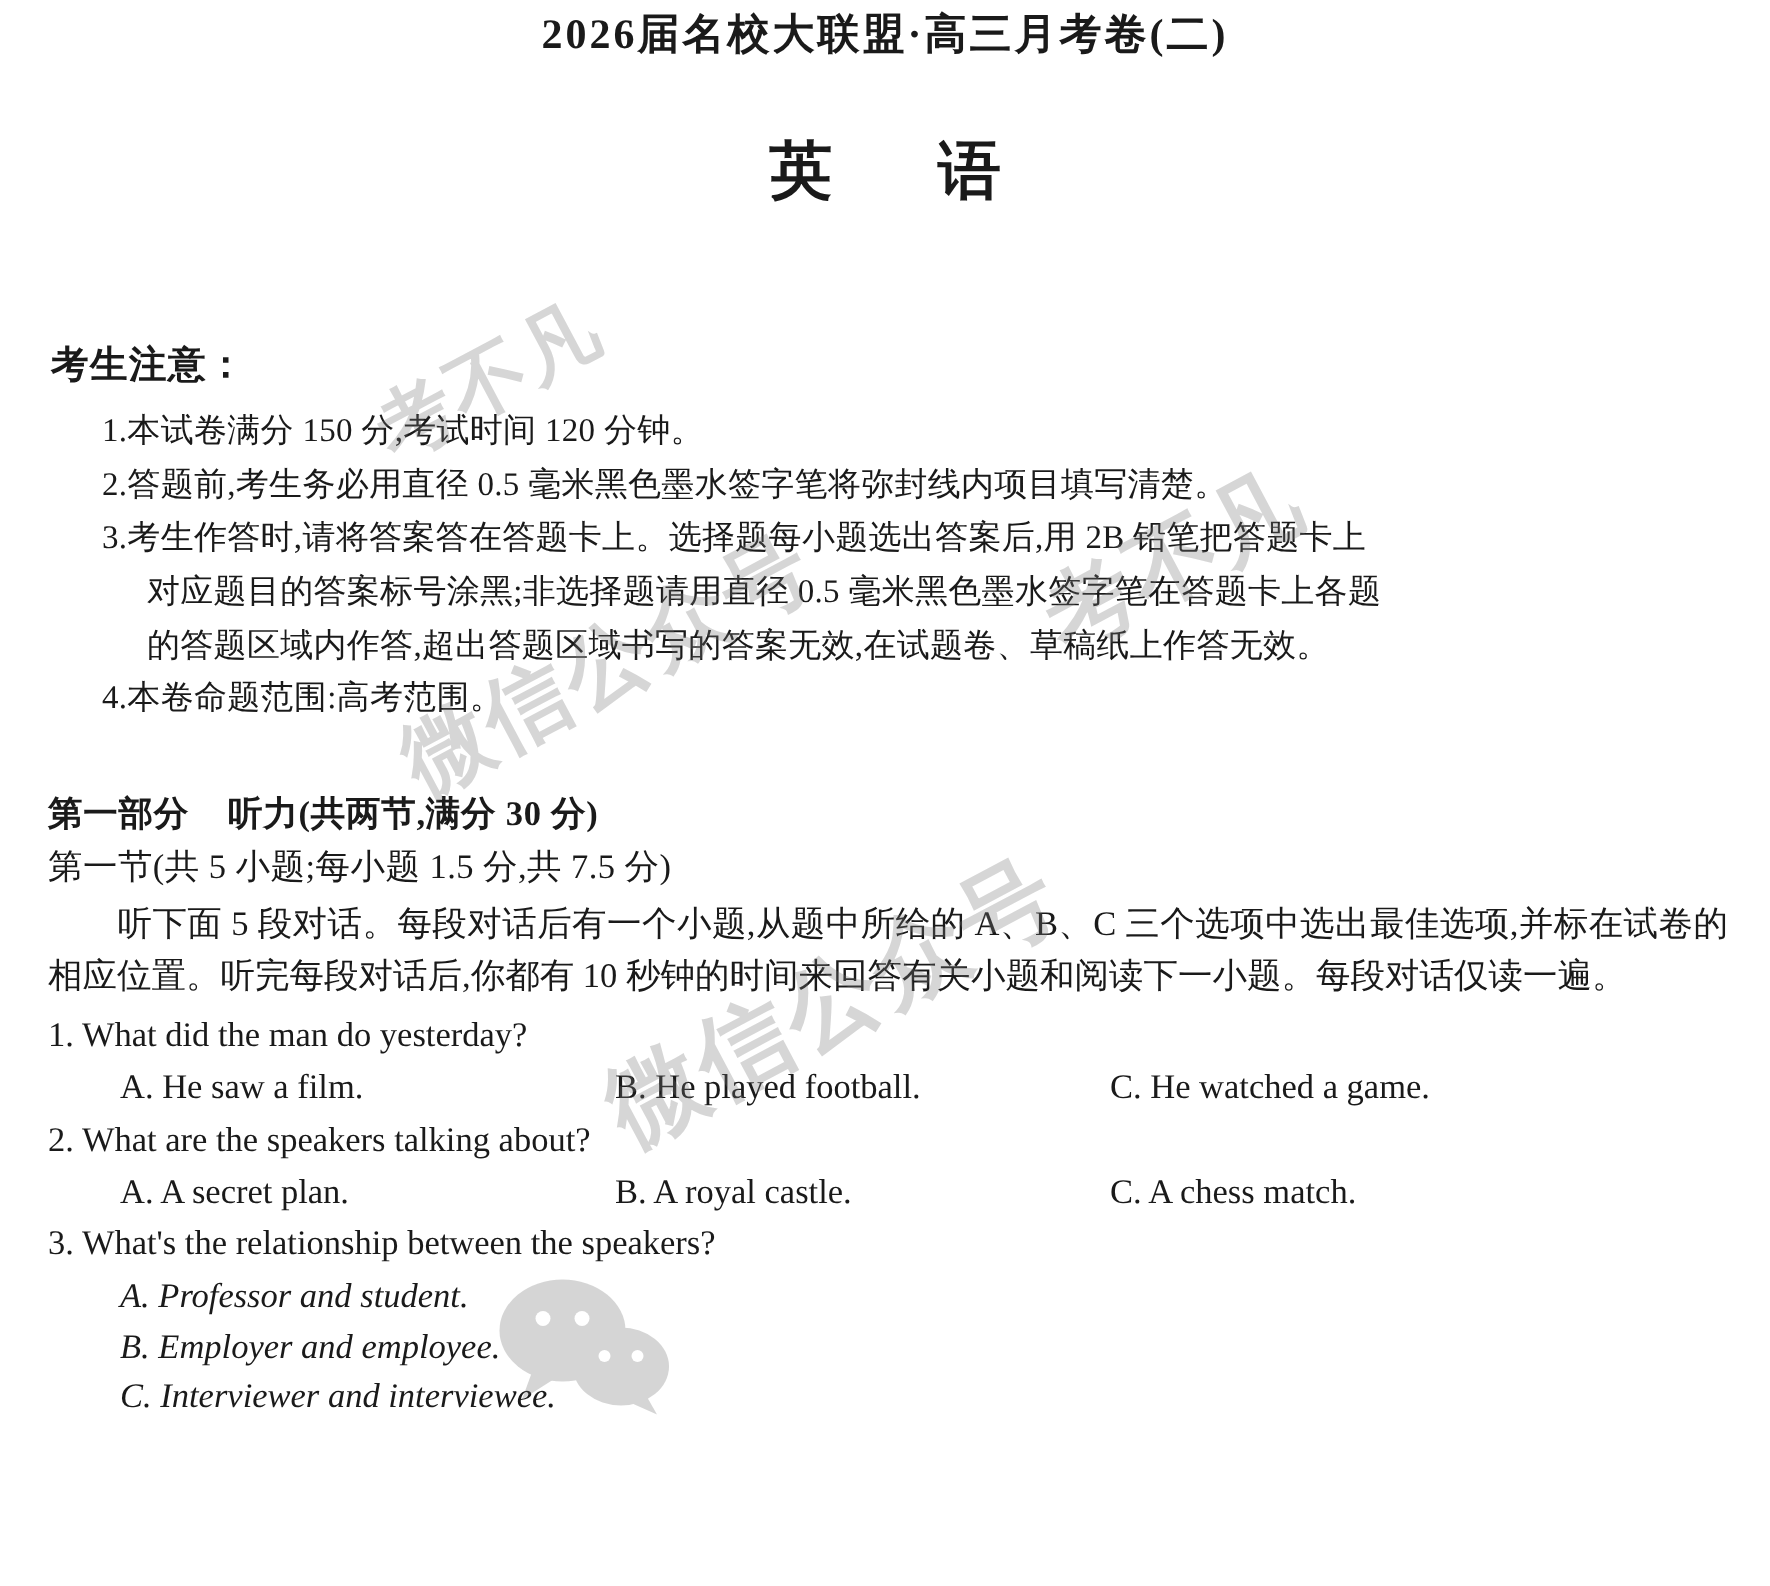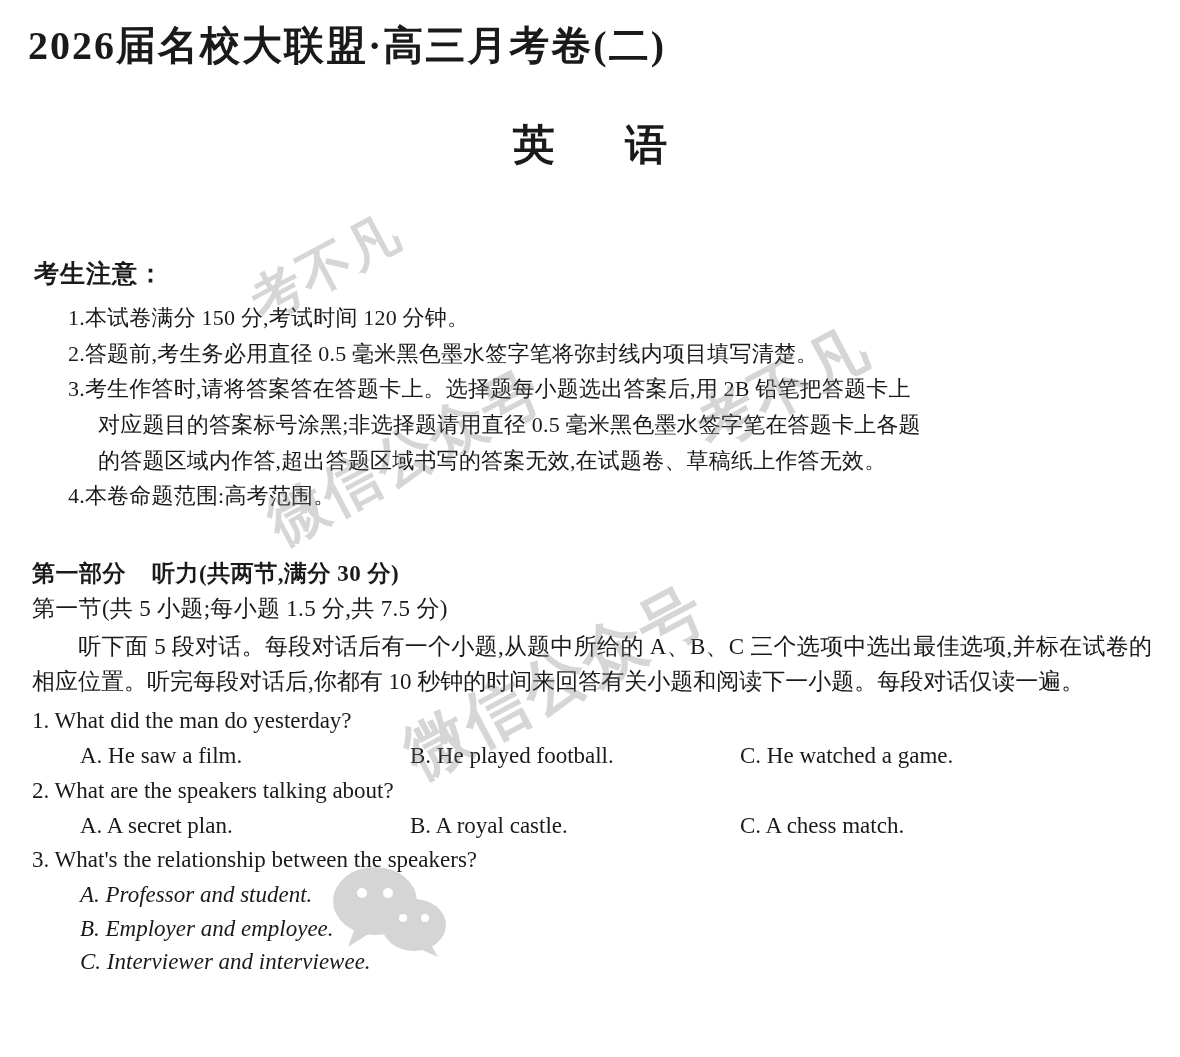--- a/index.html
+++ b/index.html
@@ -18,26 +18,26 @@
   .page {
     position: relative;
     width: 1180px;
     height: 1057px;
     box-sizing: border-box;
     padding: 0 28px;
   }
 
   
   .title-main {
-    text-align: left;
+    text-align: center;
     font-family: "Liberation Serif", serif;
-    font-size: 40px;
-    font-weight: bold;
-    letter-spacing: 2px;
-    margin-top: 18px;
+    font-size: 28px;
+    font-weight: bold;
+    letter-spacing: 2px;
+    margin-top: 4px;
     white-space: nowrap;
   }
   .title-sub {
     text-align: center;
     font-family: "Liberation Serif", serif;
     font-size: 42px;
     font-weight: bold;
     letter-spacing: 30px;
     margin-top: 44px;
     padding-left: 30px;

